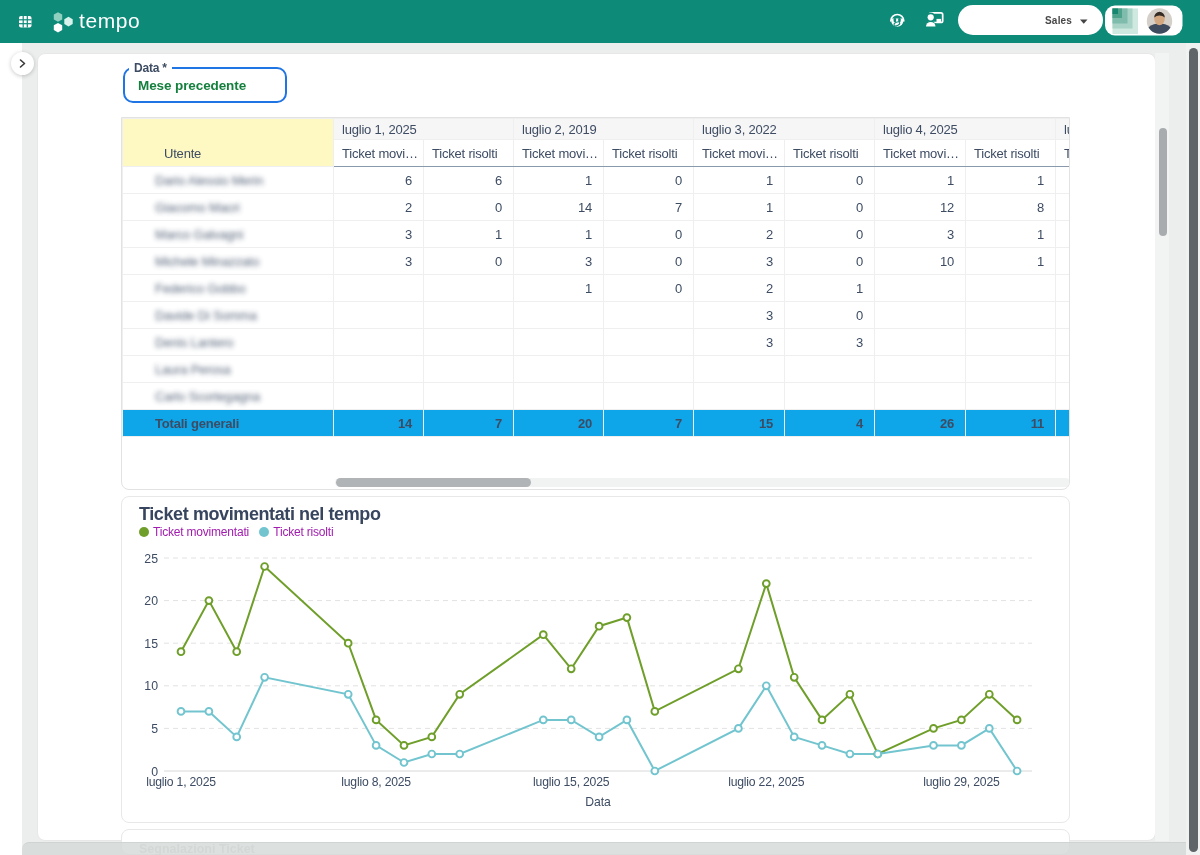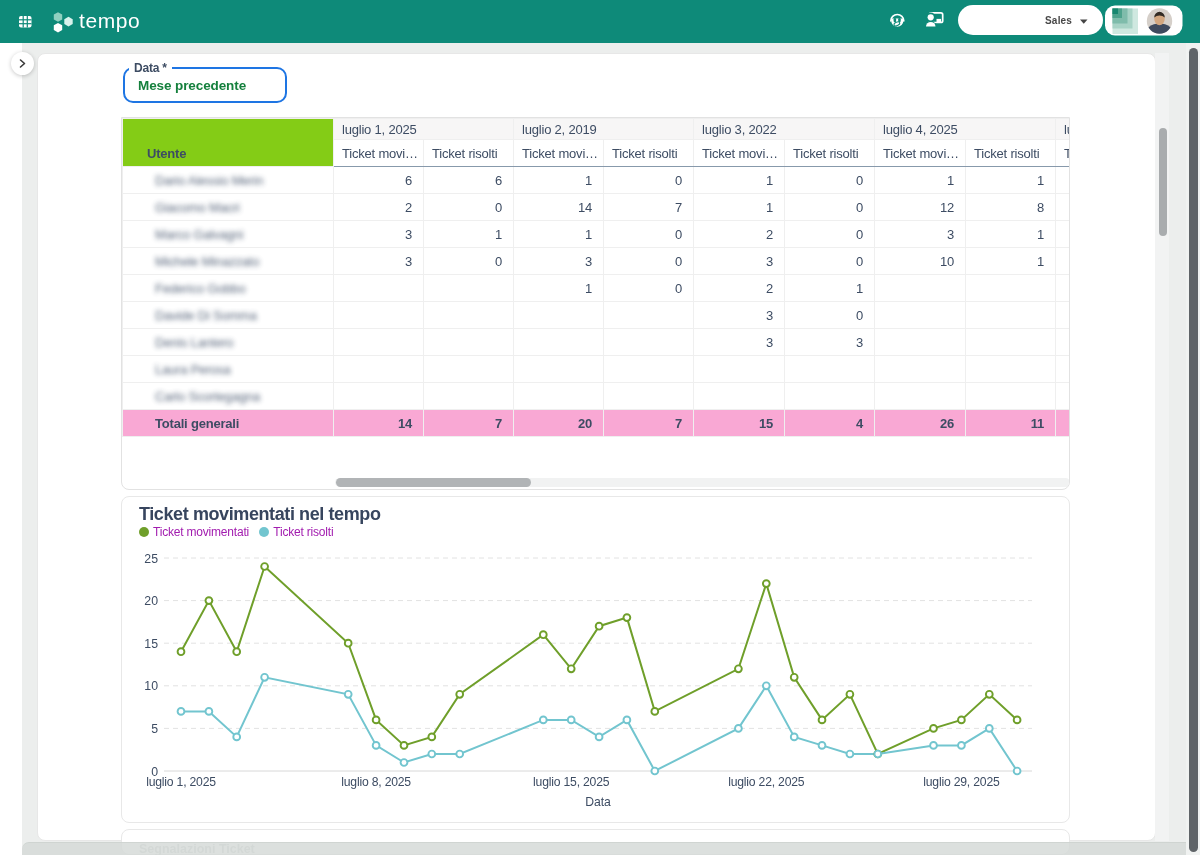--- a/index.html
+++ b/index.html
@@ -17,26 +17,26 @@
 #fs { position:absolute; left:123px; top:61px; width:164px; height:42px; }
 #fs fieldset { border:2px solid #1e75e3; border-radius:10px; width:164px; height:42px; padding:0; }
 #fs legend { margin-left:4px; padding:0 5px; font-size:12px; font-weight:bold; color:#3d4c63; letter-spacing:-0.2px; }
 #fs .val { color:#15803d; font-weight:bold; font-size:13.5px; letter-spacing:-0.1px; padding:3px 0 0 13px; }
 
 #tcard { position:absolute; left:121px; top:117px; width:949px; height:373px; border:1px solid #e2e2e2; border-radius:0 0 8px 8px; background:#fff; overflow:hidden; }
 #tbl { border-collapse:collapse; table-layout:fixed; width:1113px; font-size:13px; letter-spacing:-0.2px; color:#3d4c63; }
 #tbl td, #tbl th { border:1px solid #efefef; height:27px; padding:0 11px 0 8px; white-space:nowrap; overflow:hidden; font-weight:400; text-align:left; }
 #tbl .grp { background:#f7f6f6; border-bottom:1px solid #efefef; height:21px; }
 #tbl .sub { background:#fff; text-overflow:ellipsis; padding-right:4px; }
-#tbl .uh { background:#84cc16; font-weight:bold; padding-left:24px; vertical-align:bottom; padding-bottom:5px; }
+#tbl .uh { background:#fef9c3; font-weight:normal; padding-left:41px; vertical-align:bottom; padding-bottom:5px; }
 #tbl td.num { text-align:right; }
 #tbl td.name { padding-left:32px; color:#4a5970; }
 #tbl td.name span { filter:blur(2.4px); opacity:0.92; }
 #tbl tr.subr th { border-bottom:1.5px solid #8799ab; }
-#tbl tr.tot td { background:#f9a8d4; font-weight:bold; border-top:1px solid #d5d5d5; }
+#tbl tr.tot td { background:#0ea5e9; font-weight:bold; border-top:1px solid #d5d5d5; }
 #hsb-track { position:absolute; left:213px; top:360px; width:735px; height:9px; background:#f1f2f2; border-radius:5px; }
 #hsb-thumb { position:absolute; left:214px; top:360px; width:195px; height:9px; background:#b1b4b6; border-radius:5px; }
 
 #ccard { position:absolute; left:121px; top:496px; width:949px; height:327px; border:1px solid #e8e8e8; border-radius:8px; background:#fff; }
 #ccard .title { position:absolute; left:17px; top:7px; font-size:18px; letter-spacing:-0.4px; font-weight:bold; color:#37455e; }
 #ccard .legend { position:absolute; left:17px; top:28px; font-size:12px; letter-spacing:-0.2px; color:#a21caf; }
 .ldot { display:inline-block; width:10px; height:10px; border-radius:50%; vertical-align:-1px; margin-right:4px; }
 
 #card3 { position:absolute; left:121px; top:829px; width:949px; height:26px; border:1px solid #e8e8e8; border-radius:8px; background:#fff; }
 #card3 .t { position:absolute; left:17px; top:12px; font-size:14.5px; font-weight:bold; color:#3a4a63; }

